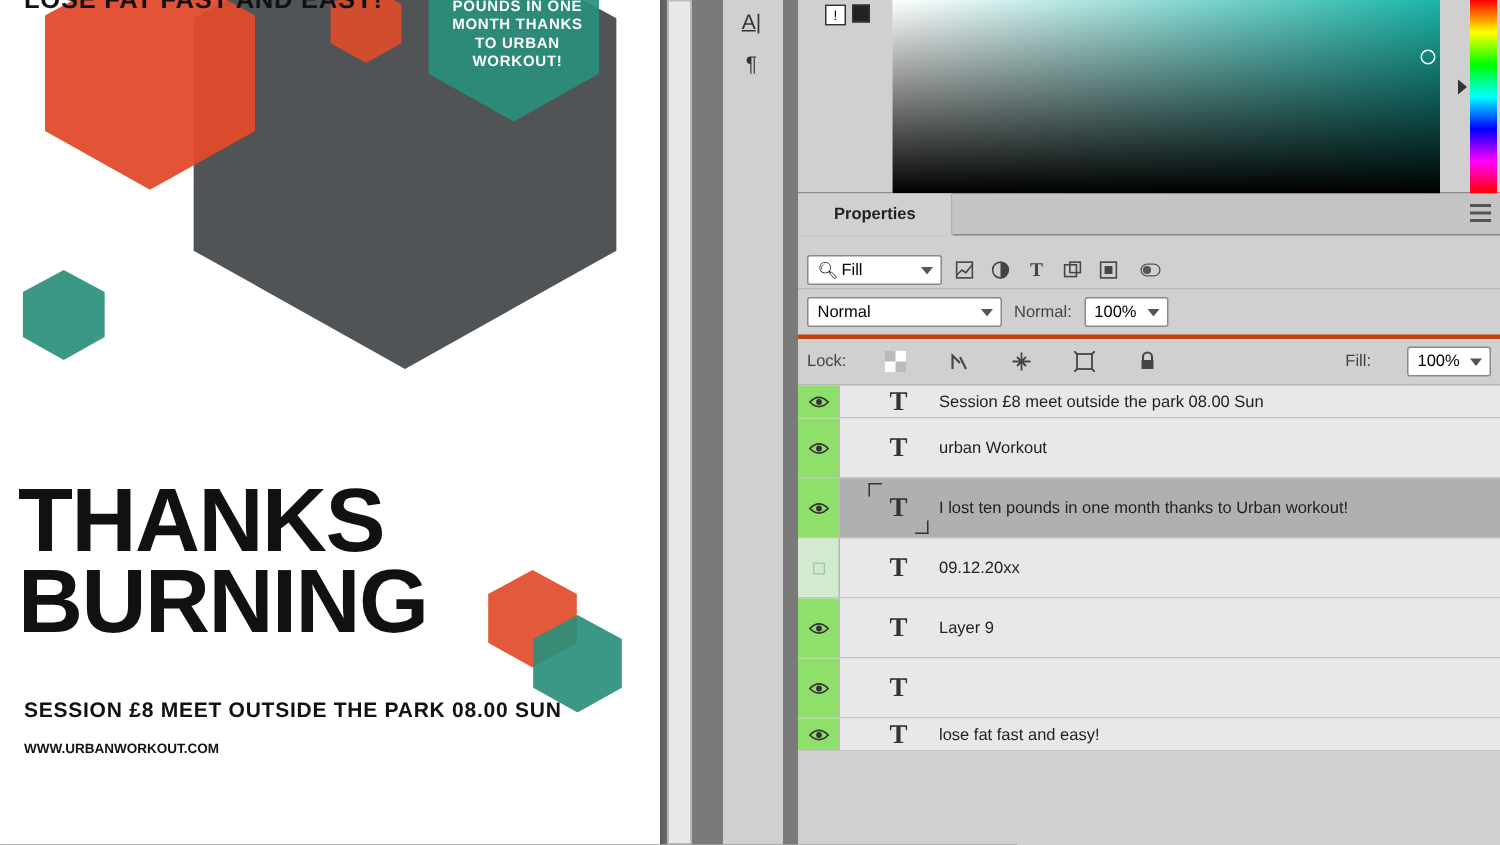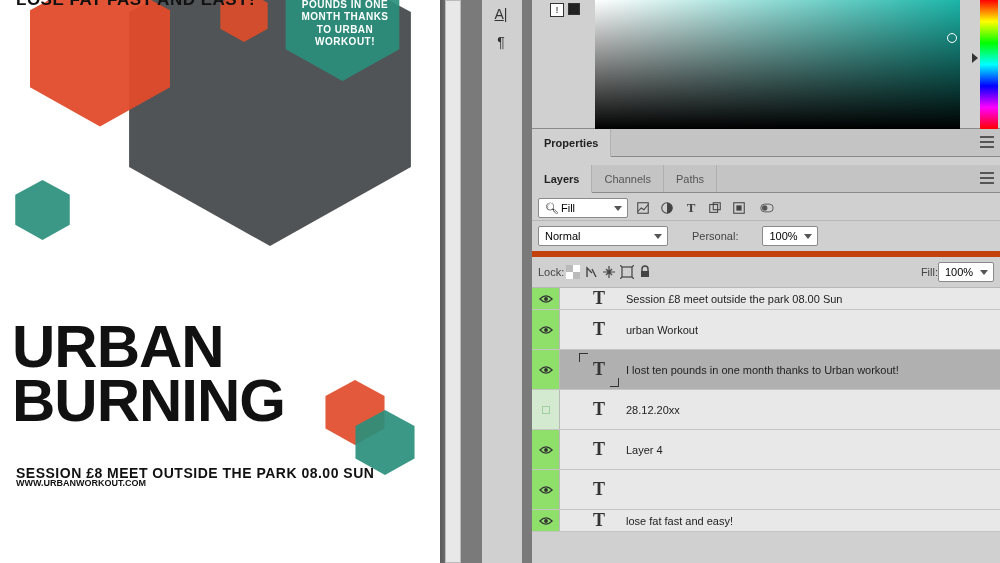--- a/index.html
+++ b/index.html
@@ -20,21 +20,21 @@
 .hex-teal-sm3 { left: 355px; top: 480px; width: 60px; height: 65px; }
 .hex-red-sm2 { left: 325px; top: 450px; width: 60px; height: 65px; }
 
 
 .f-h1 { position: absolute; left: 16px; top: 60px; font-family: "Arial Narrow", Arial, sans-serif; font-size: 17px; letter-spacing: .5px; color: #111; font-weight: 900; }
 .f-red-txt { position: absolute; left: 40px; top: 120px; width: 120px; text-align: center; color: #fff; font-size: 11px; line-height: 1.25; font-weight: 800; letter-spacing: .5px; font-family: "Arial Narrow", Arial, sans-serif; }
 .f-teal-txt { position: absolute; left: 295px; top: 56px; width: 100px; text-align: center; color: #fff; font-size: 10px; line-height: 1.25; font-weight: 800; letter-spacing: .5px; font-family: "Arial Narrow", Arial, sans-serif; }
 .f-image-here { position: absolute; left: 242px; top: 302px; color: #fff; font-size: 17px; font-weight: 900; letter-spacing: 1px; font-family: "Arial Narrow", Arial, sans-serif; }
 .f-title { position: absolute; left: 12px; top: 390px; font-family: "Arial Narrow", Arial, sans-serif; font-weight: 900; font-size: 60px; line-height: .9; letter-spacing: -1px; color: #111; }
 .f-session { position: absolute; left: 16px; top: 535px; font-size: 14px; font-weight: 900; letter-spacing: .5px; font-family: "Arial Narrow", Arial, sans-serif; color: #111; }
-.f-url { position: absolute; left: 16px; top: 548px; font-size: 9px; font-weight: 700; color: #111; font-family: Arial, sans-serif; }
+.f-url { position: absolute; left: 16px; top: 564px; font-size: 9px; font-weight: 700; color: #111; font-family: Arial, sans-serif; }
 
 
 .doc-scroll { position: absolute; left: 445px; top: 0; width: 16px; height: 563px; background: #e8e8e8; border: 1px solid #bbb; }
 
 
 .toolcol { position: absolute; left: 482px; top: 0; width: 40px; height: 563px; background: #d0d0d0; padding-top: 0; }
 .tool-btn { width: 38px; height: 28px; display: flex; align-items: center; justify-content: center; font-size: 14px; color: #333; }
 
 
 .right { position: absolute; left: 532px; top: 0; width: 468px; height: 563px; background: #d0d0d0; }
@@ -43,32 +43,32 @@
 .colorpicker { position: relative; height: 129px; border-bottom: 1px solid #8a8a8a; }
 .cp-warn { position: absolute; left: 18px; top: 3px; width: 14px; height: 14px; border: 1px solid #333; display: flex; align-items: center; justify-content: center; font-size: 9px; background: #fff; }
 .cp-box { position: absolute; left: 36px; top: 3px; width: 12px; height: 12px; background: #222; border: 1px solid #333; }
 .cp-field { position: absolute; left: 63px; top: 0; width: 365px; height: 129px; background: linear-gradient(to bottom, rgba(0,0,0,0), #000), linear-gradient(to right, #fff, #1bb5a8); }
 .cp-cursor { position: absolute; left: 415px; top: 33px; width: 10px; height: 10px; border: 1.5px solid #fff; border-radius: 50%; }
 .cp-hue { position: absolute; right: 2px; top: 0; width: 18px; height: 129px; background: linear-gradient(to bottom, #f00, #ff0, #0f0, #0ff, #00f, #f0f, #f00); }
 .cp-hue-dot { position: absolute; right: 22px; top: 53px; width: 0; height: 0; border-top: 5px solid transparent; border-bottom: 5px solid transparent; border-left: 6px solid #333; }
 
 
 .tabs { display: flex; height: 28px; align-items: stretch; background: #c4c4c4; border-bottom: 1px solid #8a8a8a; position: relative; }
-.tabs .tab { padding: 0 12px; font-size: 11px; display: flex; align-items: center; color: #555; cursor: default; border-right: 1px solid #b0b0b0; }
+.tabs .tab { padding: 0 24px; font-size: 11px; display: flex; align-items: center; color: #555; cursor: default; border-right: 1px solid #b0b0b0; }
 .tabs .tab.active { background: #d0d0d0; color: #222; font-weight: 600; border-bottom: 1px solid #d0d0d0; margin-bottom: -1px; }
 .tabs .menu { position: absolute; right: 6px; top: 7px; width: 14px; height: 12px; display: flex; flex-direction: column; justify-content: space-between; }
 .tabs .menu span { height: 2px; background: #555; }
 
 
 .panel-body { padding: 4px 6px; font-size: 11px; color: #333; }
 
 
 .layers-controls { padding: 5px 6px 2px; display: flex; align-items: center; gap: 6px; border-bottom: 1px solid #b8b8b8; }
-.layers-controls2 { padding: 5px 6px; display: flex; align-items: center; gap: 24px; border-bottom: 6px solid #c2410c; }
-.layers-controls3 { padding: 5px 6px; display: flex; align-items: center; gap: 0; border-bottom: 1px solid #b8b8b8; }
+.layers-controls2 { padding: 5px 6px; display: flex; align-items: center; gap: 8px; border-bottom: 3px solid #c2410c; }
+.layers-controls3 { padding: 5px 6px; display: flex; align-items: center; gap: 24px; border-bottom: 1px solid #b8b8b8; }
 .sel { display: inline-flex; align-items: center; background: #fff; border: 1px solid #8a8a8a; height: 20px; padding: 0 18px 0 6px; font-size: 11px; border-radius: 2px; position: relative; }
 .sel::after { content: ''; position: absolute; right: 5px; top: 7px; width: 0; height: 0; border-left: 4px solid transparent; border-right: 4px solid transparent; border-top: 5px solid #555; }
 .iconbtn { width: 18px; height: 18px; display: inline-flex; align-items: center; justify-content: center; font-size: 13px; color: #444; }
 .iconbtn svg { width: 14px; height: 14px; }
 .lbl { font-size: 11px; color: #444; }
 
 
 .layers-list { overflow: hidden; }
 .layer-row { display: flex; align-items: center; height: 40px; background: #e8e8e8; border-bottom: 1px solid #c4c4c4; }
 .layer-row.sel-row { background: #b0b0b0; }
@@ -116,21 +116,21 @@
           <polygon points="50,0 100,27 100,82 50,110 0,82 0,27" fill="#2a8f7c" opacity=".92"></polygon>
         </svg>
 
       <div class="f-h1">LOSE FAT FAST AND EASY!</div>
       <div class="f-teal-txt" style="white-space:pre-line">I LOST TEN
 POUNDS IN ONE
 MONTH THANKS
 TO URBAN
 WORKOUT!</div>
       <div class="f-title">
-        <span>URBAN</span><br>
+        <span>THANKS</span><br>
         <span>BURNING</span>
       </div>
       <div class="f-session">SESSION £8   MEET OUTSIDE THE PARK 08.00 SUN</div>
       <div class="f-url">WWW.URBANWORKOUT.COM</div>
     </div>
   </div>
   <div class="doc-scroll"></div>
 </div>
 
 <div class="toolcol">
@@ -152,30 +152,20 @@
   <div class="tabs">
     <div class="tab active">Properties</div>
     <div class="menu">
         <span></span>
         <span></span>
         <span></span>
       </div>
   </div>
   <div class="panel-body props-body"></div>
 
-  <div class="tabs">
-    <div class="tab active">Layers</div>
-    <div class="tab">Channels</div>
-    <div class="tab">Paths</div>
-    <div class="menu">
-        <span></span>
-        <span></span>
-        <span></span>
-      </div>
-  </div>
 
   <div class="layers-controls">
     <div class="sel" style="width:90px">
       <span style="margin-right:2px;font-size:11px">🔍︎</span>
       <span>Fill</span>
     </div>
     <div class="iconbtn">
         <svg viewBox="0 0 16 16">
           <rect x="2" y="2" width="12" height="12" fill="none" stroke="#444" stroke-width="1.2"></rect>
           <path d="M2 12 L6 8 L9 10 L14 4" stroke="#444" fill="none" stroke-width="1.2"></path>
@@ -205,21 +195,21 @@
           <rect x="1" y="1" width="16" height="10" rx="5" fill="none" stroke="#555" stroke-width="1.2"></rect>
           <circle cx="6" cy="6" r="3.5" fill="#555"></circle>
         </svg>
       </div>
   </div>
 
   <div class="layers-controls2">
     <div class="sel" style="width:130px">
         <span>Normal</span>
       </div>
-    <span class="lbl">Personal:</span>
+    <span class="lbl">Normal:</span>
     <div class="sel" style="width:56px">
         <span>100%</span>
       </div>
   </div>
 
   <div class="layers-controls3">
     <span class="lbl">Lock:</span>
     <div class="iconbtn">
         <svg viewBox="0 0 14 14">
           <rect width="14" height="14" fill="#fff"></rect>
@@ -286,31 +276,31 @@
         <div class="thumb selbracket">T</div>
         <div class="layer-name">I lost ten pounds in one month thanks to Urban workout!</div>
       </div>
       <div class="layer-row">
         <div class="eye-col off">
           <svg viewBox="0 0 14 14">
             <rect x="2" y="2" width="10" height="10" fill="none" stroke="#9c9" stroke-width="1.2"></rect>
           </svg>
         </div>
         <div class="thumb">T</div>
-        <div class="layer-name">28.12.20xx</div>
+        <div class="layer-name">09.12.20xx</div>
       </div>
       <div class="layer-row">
         <div class="eye-col">
           <svg viewBox="0 0 16 10">
             <path d="M1 5 Q8 -2 15 5 Q8 12 1 5 Z" fill="none" stroke="#333" stroke-width="1.3"></path>
             <circle cx="8" cy="5" r="2.2" fill="#333"></circle>
           </svg>
         </div>
         <div class="thumb">T</div>
-        <div class="layer-name">Layer 4</div>
+        <div class="layer-name">Layer 9</div>
       </div>
       <div class="layer-row">
         <div class="eye-col">
           <svg viewBox="0 0 16 10">
             <path d="M1 5 Q8 -2 15 5 Q8 12 1 5 Z" fill="none" stroke="#333" stroke-width="1.3"></path>
             <circle cx="8" cy="5" r="2.2" fill="#333"></circle>
           </svg>
         </div>
         <div class="thumb">T</div>
       </div>

